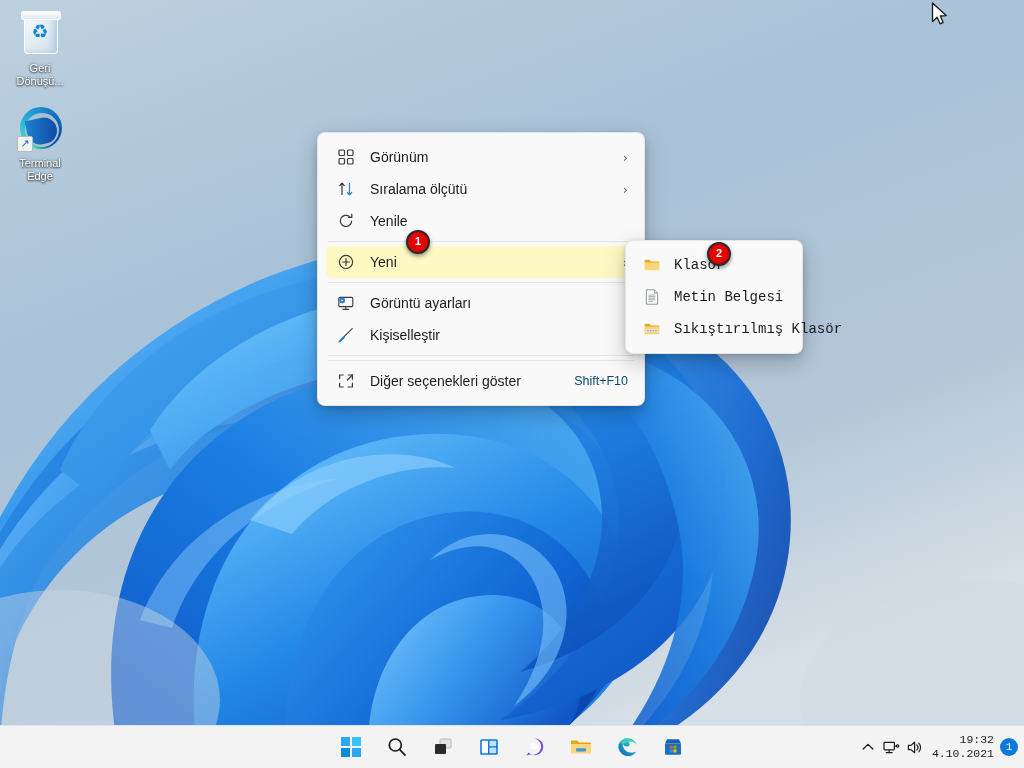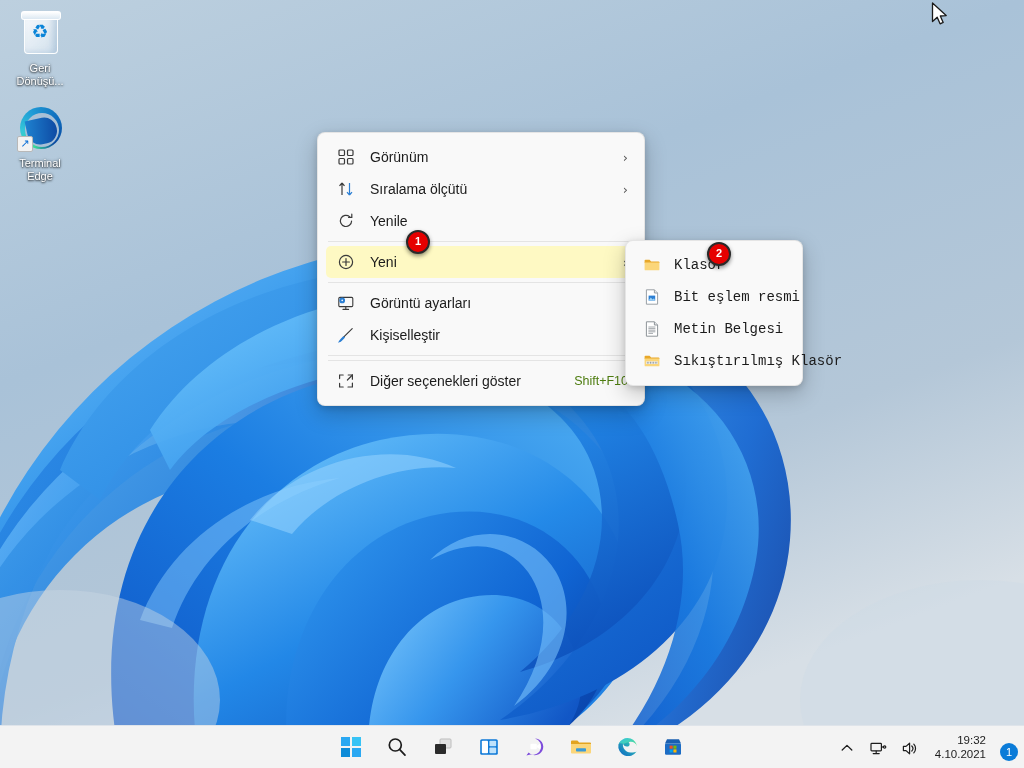--- a/index.html
+++ b/index.html
@@ -102,21 +102,21 @@
     position: relative;
   }
   .mi.selected { background: #fef9c3; }
   .mi .ico {
     width: 20px; height: 20px;
     margin-right: 14px;
     flex: 0 0 20px;
     position: relative;
   }
   .mi .lbl { flex: 1 1 auto; white-space: nowrap; }
-  .mi .accel { color: #4d7c0f; font-size: 12.5px; margin-left: 12px; }
+  .mi .accel { color: #0c4a6e; font-size: 12.5px; margin-left: 12px; }
   .mi .chev {
     color: #575757; font-size: 13px; margin-left: 8px;
     font-family: "DejaVu Sans", sans-serif;
   }
   .sep { height: 1px; background: #e4e4e4; margin: 4px 2px; }
 
   
   #sub-menu .mi { height: 32px; padding-left: 8px; font-family: Liberation Mono, monospace; }
   #sub-menu .mi .ico { margin-right: 12px; }
 
@@ -159,22 +159,22 @@
   .tb-btn {
     width: 32px; height: 32px;
     display:flex; align-items:center; justify-content:center;
     border-radius: 4px;
     cursor: default;
     position: relative;
   }
 
   #tray {
     position: absolute; right: 6px;
-    display: flex; align-items: flex-end; gap: 8px;
-    font-size: 11.5px; color: #1c1c1c;
+    display: flex; align-items: center; 
+    font-size: 11.5px; color: #1c1c1c; font-family: Liberation Mono, monospace;
   }
   .tray-ico { width: 24px; height: 26px; display:flex; align-items:center; justify-content:center; cursor: default; }
   #clock { text-align: right; line-height: 14px; padding: 0 4px; cursor: default; }
   #notif-badge {
     width: 18px; height: 18px; border-radius: 50%;
     background: #0a7bd8; color:#fff;
     font-size: 11px; line-height: 18px; text-align:center;
     margin-left: 2px; cursor: default;
   }
 
@@ -379,31 +379,20 @@
       <span class="ico">
         <svg class="gi" viewBox="0 0 18 18">
           <path d="M1.6 4.6 A0.9 0.9 0 0 1 2.5 3.7 H6.6 L8.1 5.4 H15.5 A0.9 0.9 0 0 1 16.4 6.3 V6.9 H1.6 Z" fill="#e8a82a"></path>
           <path d="M1.6 6.6 H16.4 V13.4 A0.9 0.9 0 0 1 15.5 14.3 H2.5 A0.9 0.9 0 0 1 1.6 13.4 Z" fill="#fbd67a"></path>
         </svg>
       </span>
       <span class="lbl">Klasör</span>
     </div>
 
 
-    <div class="mi">
-      <span class="ico">
-        <svg class="gi" viewBox="0 0 18 18">
-          <path d="M3.4 1.8 H11.4 L14.6 5 V16.2 H3.4 Z" fill="#ffffff" stroke="#9aa0a6" stroke-width="1"></path>
-          <path d="M11.4 1.8 V5 H14.6" fill="#e3e6e8" stroke="#9aa0a6" stroke-width="1"></path>
-          <rect x="5.6" y="7.6" width="6.6" height="5" fill="#2b7fd4"></rect>
-          <path d="M5.6 12.6 L7.8 9.4 L9.6 11.6 L11 10.2 L12.2 12.6 Z" fill="#9fd3f5"></path>
-        </svg>
-      </span>
-      <span class="lbl">Bit eşlem resmi</span>
-    </div>
 
     <div class="mi">
       <span class="ico">
         <svg class="gi" viewBox="0 0 18 18">
           <path d="M3.4 1.8 H11.4 L14.6 5 V16.2 H3.4 Z" fill="#ffffff" stroke="#8e9499" stroke-width="1"></path>
           <path d="M11.4 1.8 V5 H14.6" fill="#e3e6e8" stroke="#8e9499" stroke-width="1"></path>
           <g stroke="#8e9499" stroke-width="0.8">
             <path d="M5.4 7 H12.4"></path>
               <path d="M5.4 8.6 H12.4"></path>
               <path d="M5.4 10.2 H12.4"></path>

